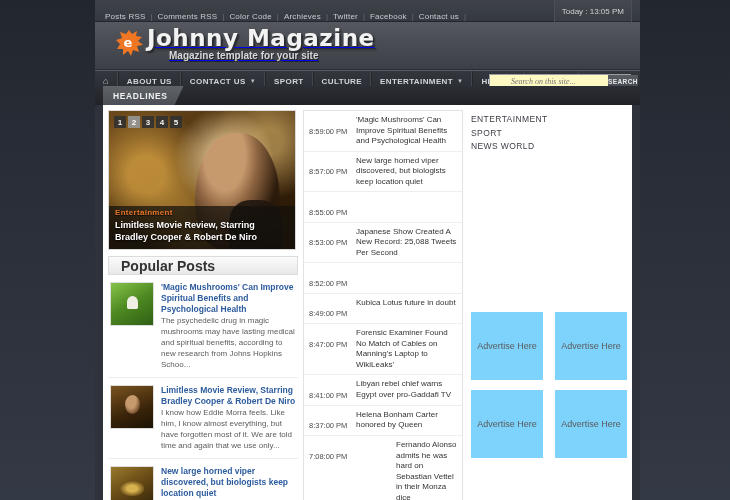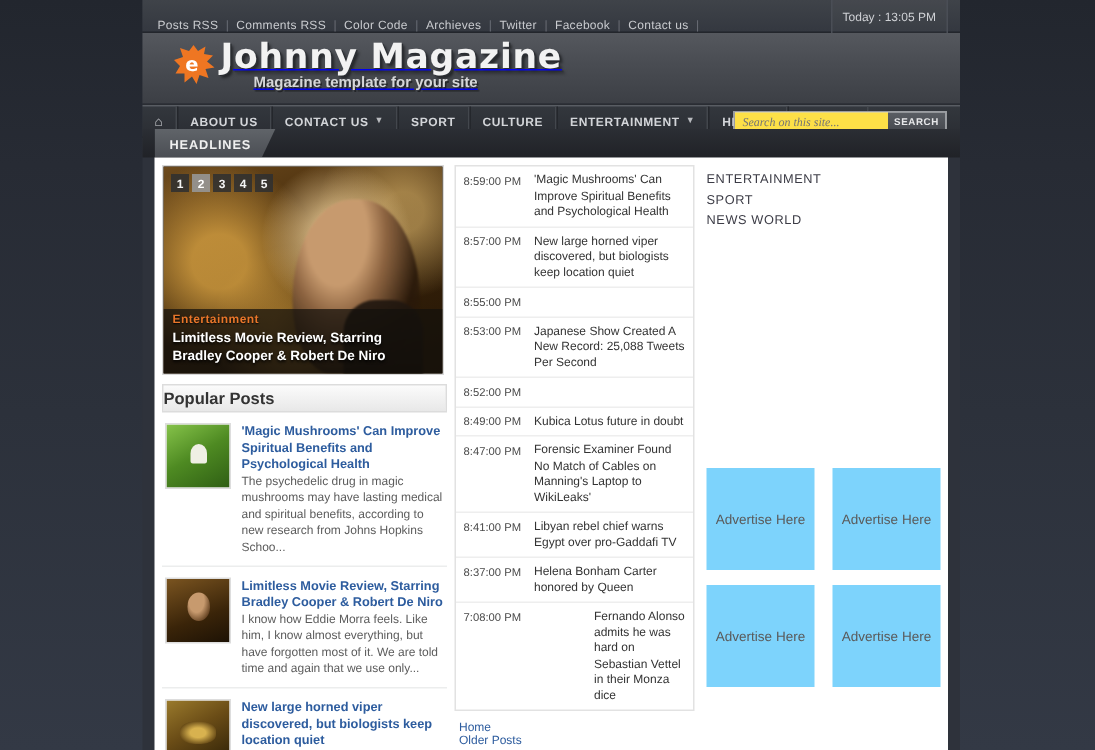--- a/index.html
+++ b/index.html
@@ -114,23 +114,23 @@
     width: 142px; height: 15px;
     display: flex;
     background: #fff;
     border: 1px solid #9a9da2;
   }
   #search-input {
     flex: 1;
     border: none; outline: none;
     font-size: 8px; font-style: italic;
     color: #777;
-    padding-left: 5px;
+    padding-left: 21px;
     font-family: "Liberation Serif", serif;
-    background: #fde047;
+    background: #fef9c3;
   }
   #search-btn {
     width: 40px;
     border: none;
     background: linear-gradient(180deg,#5a5e64 0%, #45484e 100%);
     color: #e6e7e9;
     font-size: 6.5px; font-weight: bold;
     letter-spacing: .4px;
     cursor: pointer;
   }
@@ -230,22 +230,22 @@
     text-decoration: none;
     display: block;
   }
 
   .section-head {
     margin-top: 6px;
     height: 19px;
     background: linear-gradient(180deg,#fbfbfb 0%, #e8e8e8 100%);
     border: 1px solid #dcdcdc;
     display: flex; align-items: center;
-    padding-left: 0;
-    font-size: 11px; font-weight: bold;
+    padding-left: 12px;
+    font-size: 14px; font-weight: bold;
     color: #333;
   }
 
   .post {
     display: flex;
     padding: 7px 2px 7px 2px;
     border-bottom: 1px solid #eceded;
   }
   .post-thumb {
     width: 44px; height: 44px;
@@ -289,20 +289,21 @@
     padding: 4px 5px;
     border-bottom: 1px solid #eeeeee;
   }
   .tick-row:last-child { border-bottom: none; gap: 40px; }
   .tick-time {
     flex: 0 0 47px;
     font-size: 7.5px;
     color: #4a4a4a;
     line-height: 10px;
     padding-top: .5px;
+    margin-top: 11px;
   }
   .tick-title {
     flex: 1;
     font-size: 8px;
     color: #333;
     line-height: 10.5px;
     text-decoration: none;
   }
   #ticker-nav {
     display: flex; justify-content: flex-start;

